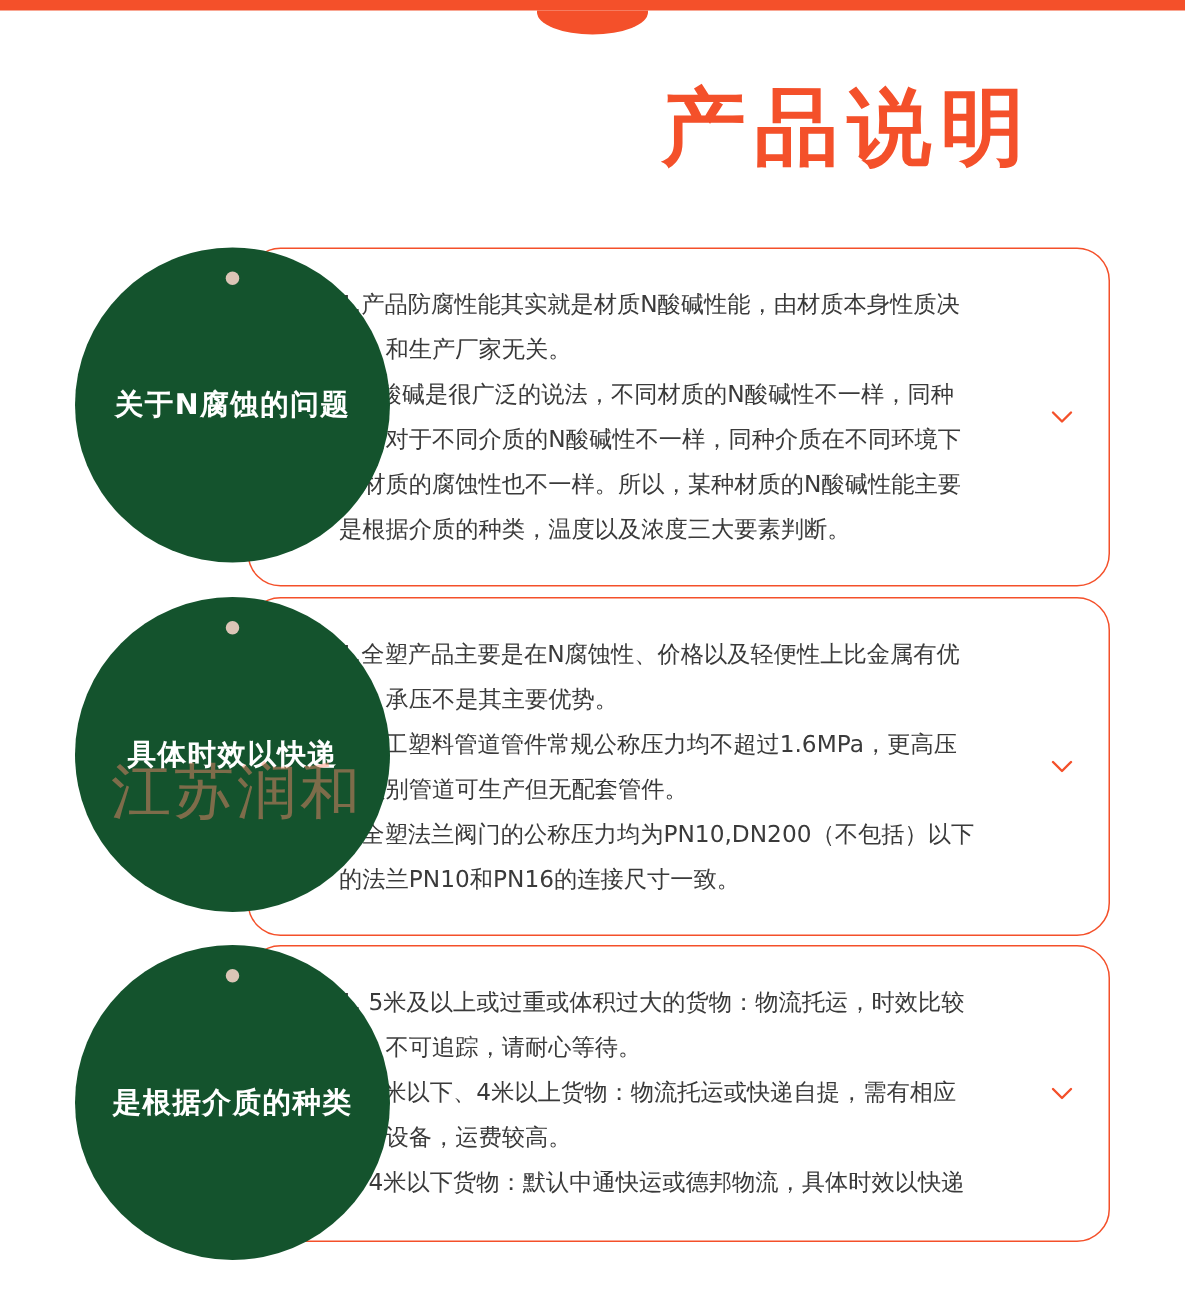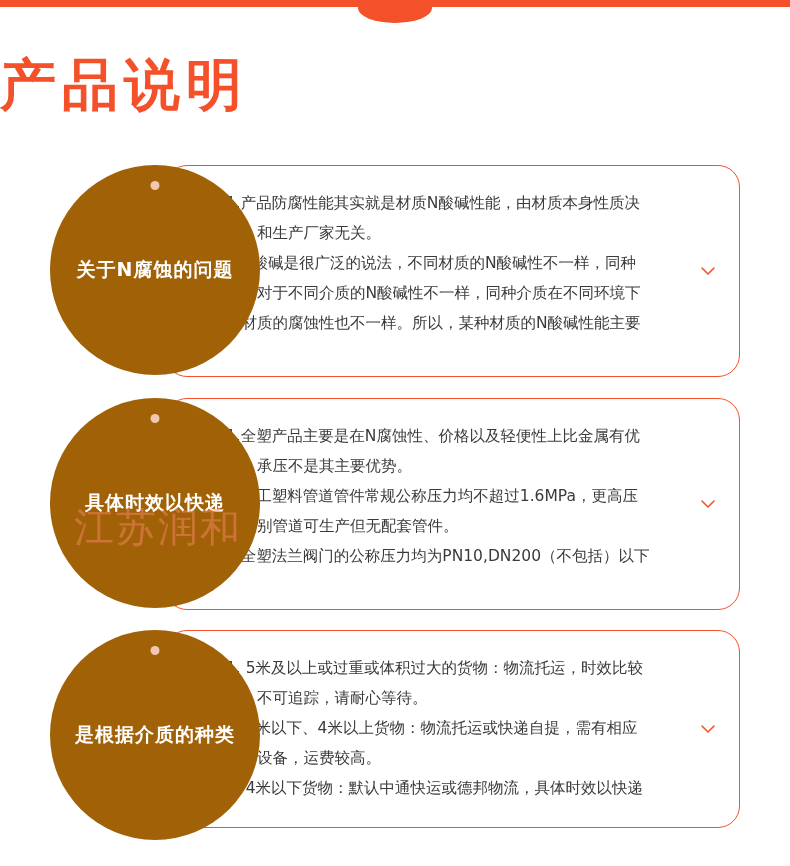--- a/index.html
+++ b/index.html
@@ -35,21 +35,21 @@
     border-bottom-left-radius: 40px 16px;
     border-bottom-right-radius: 40px 16px;
   }
 
   
   .page-title {
     position: absolute;
     top: 48px;
     left: 0;
     width: 689px;
-    text-align: left;
+    text-align: right;
     font-size: 56px;
     font-weight: bold;
     color: #f4502a;
     letter-spacing: 6px;
     font-family: "DejaVu Sans", "Liberation Sans", sans-serif;
   }
 
   
   .watermark {
     position: absolute;
@@ -95,21 +95,21 @@
   }
 
   
   .badge {
     position: absolute;
     left: 0;
     top: 0;
     width: 210px;
     height: 210px;
     border-radius: 50%;
-    background: #a16207;
+    background: #14532d;
     z-index: 3;
     display: flex;
     align-items: center;
     justify-content: center;
   }
   .badge-label {
     color: #ffffff;
     font-size: 19px;
     font-weight: bold;
     letter-spacing: 1px;
@@ -151,20 +151,21 @@
 <div class="watermark">江苏润和</div>
 
 <div class="panel" id="panel-0" style="top:165px;">
   <div class="panel-box" style="min-height:212px;">
     <div class="panel-text">
       <p>1.产品防腐性能其实就是材质N酸碱性能，由材质本身性质决</p>
       <p>定，和生产厂家无关。</p>
       <p>2.N酸碱是很广泛的说法，不同材质的N酸碱性不一样，同种</p>
       <p>材质对于不同介质的N酸碱性不一样，同种介质在不同环境下</p>
       <p>对材质的腐蚀性也不一样。所以，某种材质的N酸碱性能主要</p>
+      <p>是根据介质的种类，温度以及浓度三大要素判断。</p>
     </div>
     <span class="chevron">
       <svg viewBox="0 0 18 18" width="18" height="18" aria-hidden="true">
         <path d="M3 6 L9 12 L15 6" fill="none" stroke="#f4502a" stroke-width="1.6" stroke-linecap="round" stroke-linejoin="round"></path>
       </svg>
     </span>
   </div>
   <div class="badge">
     <span class="badge-dot"></span>
     <span class="badge-label">关于N腐蚀的问题</span>
@@ -172,20 +173,21 @@
 </div>
 
 <div class="panel" id="panel-1" style="top:398px;">
   <div class="panel-box" style="min-height:212px;">
     <div class="panel-text">
       <p>1.全塑产品主要是在N腐蚀性、价格以及轻便性上比金属有优</p>
       <p>势，承压不是其主要优势。</p>
       <p>2.化工塑料管道管件常规公称压力均不超过1.6MPa，更高压</p>
       <p>力级别管道可生产但无配套管件。</p>
       <p>3.全塑法兰阀门的公称压力均为PN10,DN200（不包括）以下</p>
+      <p>的法兰PN10和PN16的连接尺寸一致。</p>
     </div>
     <span class="chevron">
       <svg viewBox="0 0 18 18" width="18" height="18" aria-hidden="true">
         <path d="M3 6 L9 12 L15 6" fill="none" stroke="#f4502a" stroke-width="1.6" stroke-linecap="round" stroke-linejoin="round"></path>
       </svg>
     </span>
   </div>
   <div class="badge">
     <span class="badge-dot"></span>
     <span class="badge-label">具体时效以快递</span>

